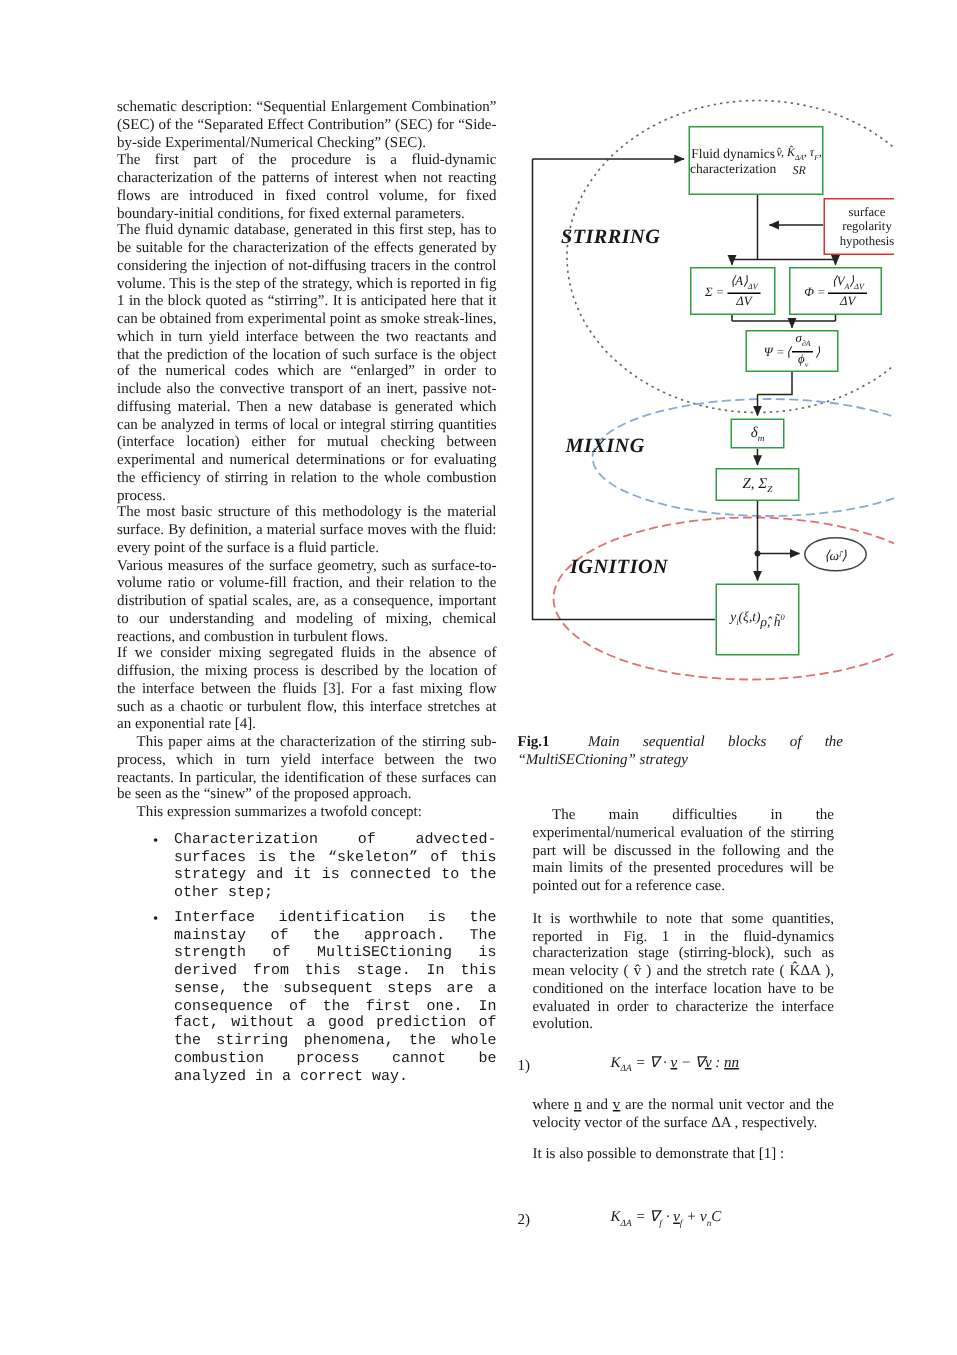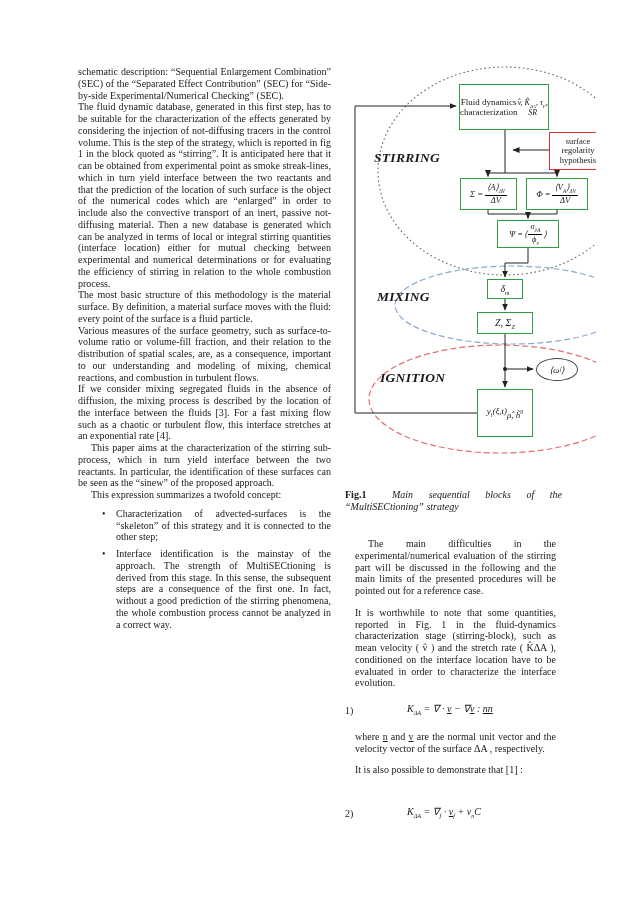--- a/index.html
+++ b/index.html
@@ -7,21 +7,21 @@
   body{font-family:"Liberation Serif", serif;color:#191919;}
   .page{position:relative;width:596px;height:903px;background:#ffffff;overflow:hidden;}
 
   
   .col-left{position:absolute;left:78px;top:66px;width:253px;font-size:10px;line-height:11.75px;text-align:justify;}
   .col-left p{margin:0;}
   .indent{text-indent:13px;font-family:Liberation Serif, serif;}
   .bullet-list{margin-top:7px;}
   .bullet-row{display:flex;margin:5px 0 0 24px;}
   .bdot{width:14px;flex:none;}
-  .btext{flex:1;text-align:justify;}
+  .btext{flex:1;text-align:justify;font-family:Liberation Mono, monospace;}
 
   .cap{position:absolute;left:345px;top:489px;width:217px;font-size:10px;line-height:12.4px;text-align:justify;}
   .cap .lbl{font-weight:bold;font-style:normal;margin-right:10px;}
   .cap .ct{font-style:italic;}
 
   .col-right{position:absolute;left:345px;top:528px;width:221px;font-size:10px;line-height:11.75px;text-align:justify;}
   .col-right p{margin:10px;}
   .eq{display:flex;align-items:center;margin:14px 0 12px 0;}
   .eq-num{width:62px;flex:none;}
   .eq-body{font-style:italic;}
@@ -42,20 +42,21 @@
   .fb-t{font-size:9px;line-height:10.5px;}
   .fb-s{font-size:8px;margin-top:1px;}
 </style>
 </head>
 <body>
 
 <div class="page">
 
   <div class="col-left">
     <p>schematic description: “Sequential Enlargement Combination” (SEC) of the “Separated Effect Contribution” (SEC) for “Side-by-side Experimental/Numerical Checking” (SEC).</p>
+    <p>The first part of the procedure is a fluid-dynamic characterization of the patterns of interest when not reacting flows are introduced in fixed control volume, for fixed boundary-initial conditions, for fixed external parameters.</p>
     <p>The fluid dynamic database, generated in this first step, has to be suitable for the characterization of the effects generated by considering the injection of not-diffusing tracers in the control volume. This is the step of the strategy, which is reported in fig 1 in the block quoted as “stirring”. It is anticipated here that it can be obtained from experimental point as smoke streak-lines, which in turn yield interface between the two reactants and that the prediction of the location of such surface is the object of the numerical codes which are “enlarged” in order to include also the convective transport of an inert, passive not-diffusing material. Then a new database is generated which can be analyzed in terms of local or integral stirring quantities (interface location) either for mutual checking between experimental and numerical determinations or for evaluating the efficiency of stirring in relation to the whole combustion process.</p>
     <p>The most basic structure of this methodology is the material surface. By definition, a material surface moves with the fluid: every point of the surface is a fluid particle.</p>
     <p>Various measures of the surface geometry, such as surface-to-volume ratio or volume-fill fraction, and their relation to the distribution of spatial scales, are, as a consequence, important to our understanding and modeling of mixing, chemical reactions, and combustion in turbulent flows.</p>
     <p>If we consider mixing segregated fluids in the absence of diffusion, the mixing process is described by the location of the interface between the fluids [3]. For a fast mixing flow such as a chaotic or turbulent flow, this interface stretches at an exponential rate [4].</p>
     <p class="indent">This paper aims at the characterization of the stirring sub-process, which in turn yield interface between the two reactants. In particular, the identification of these surfaces can be seen as the “sinew” of the proposed approach.</p>
     <p class="indent">This expression summarizes a twofold concept:</p>
     <div class="bullet-list">
       <div class="bullet-row">
         <span class="bdot">•</span>
         <span class="btext">Characterization of advected-surfaces is the “skeleton” of this strategy and it is connected to the other step;</span>

